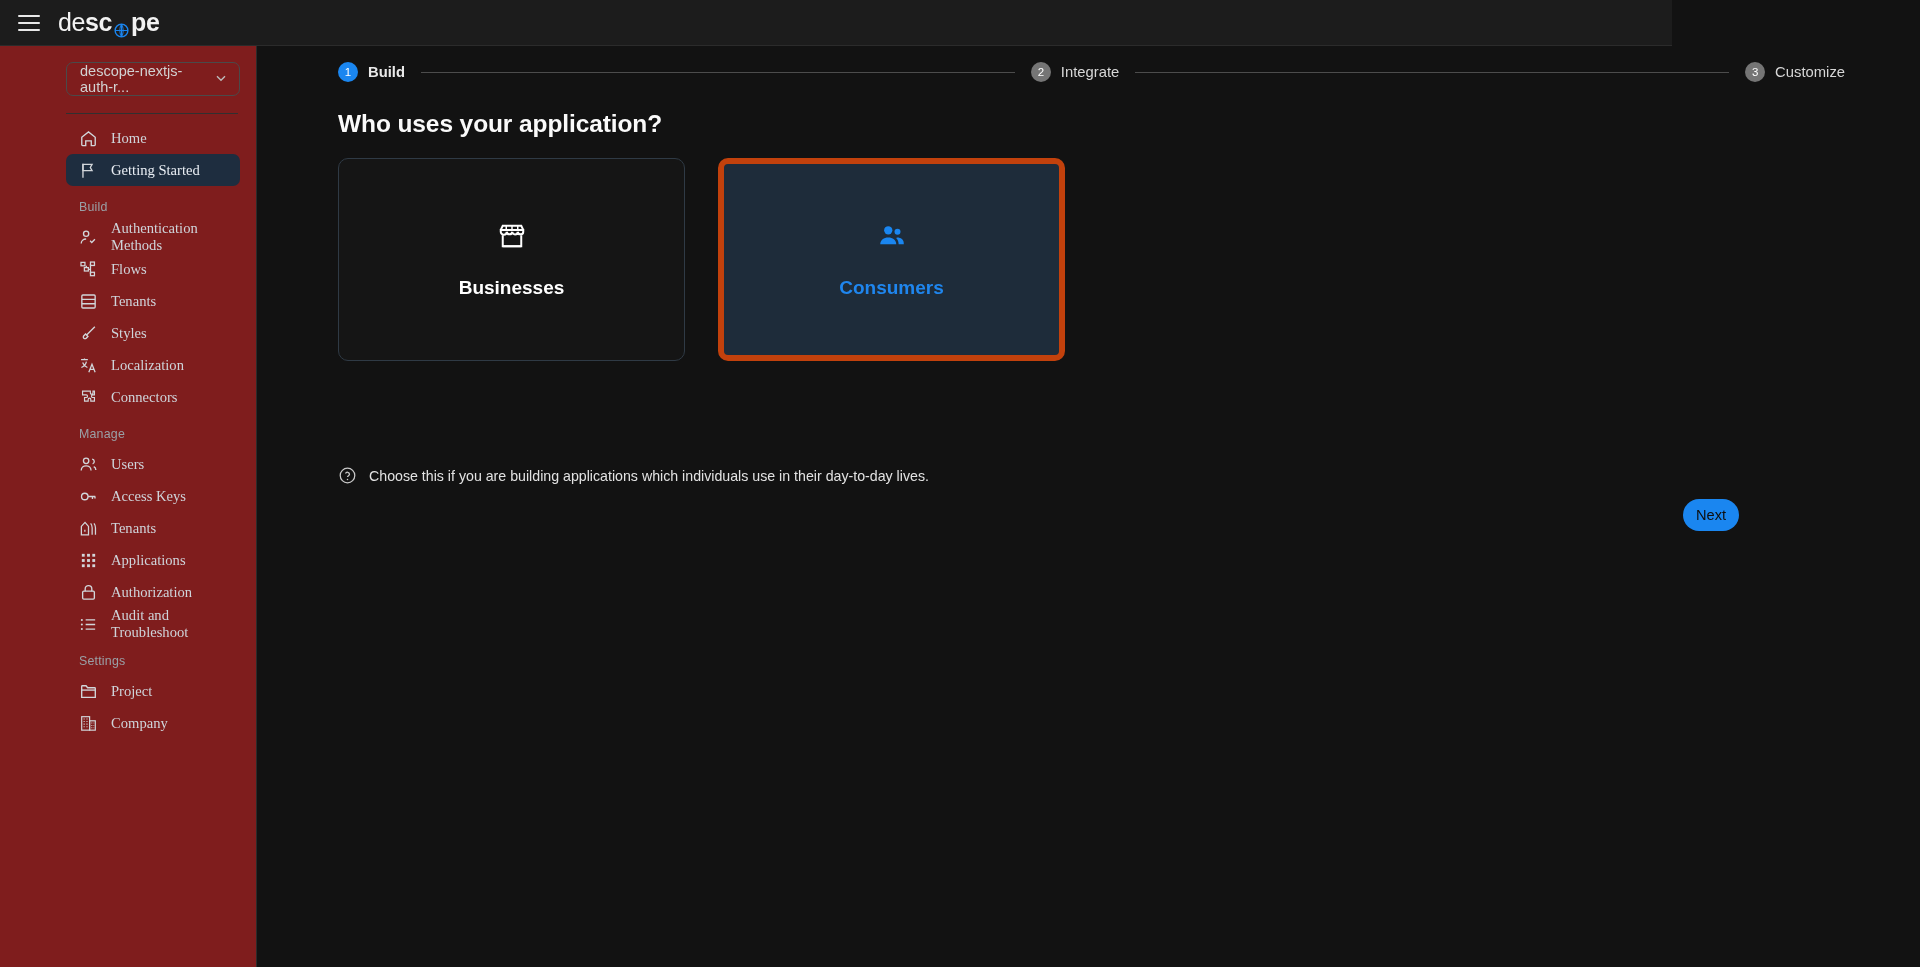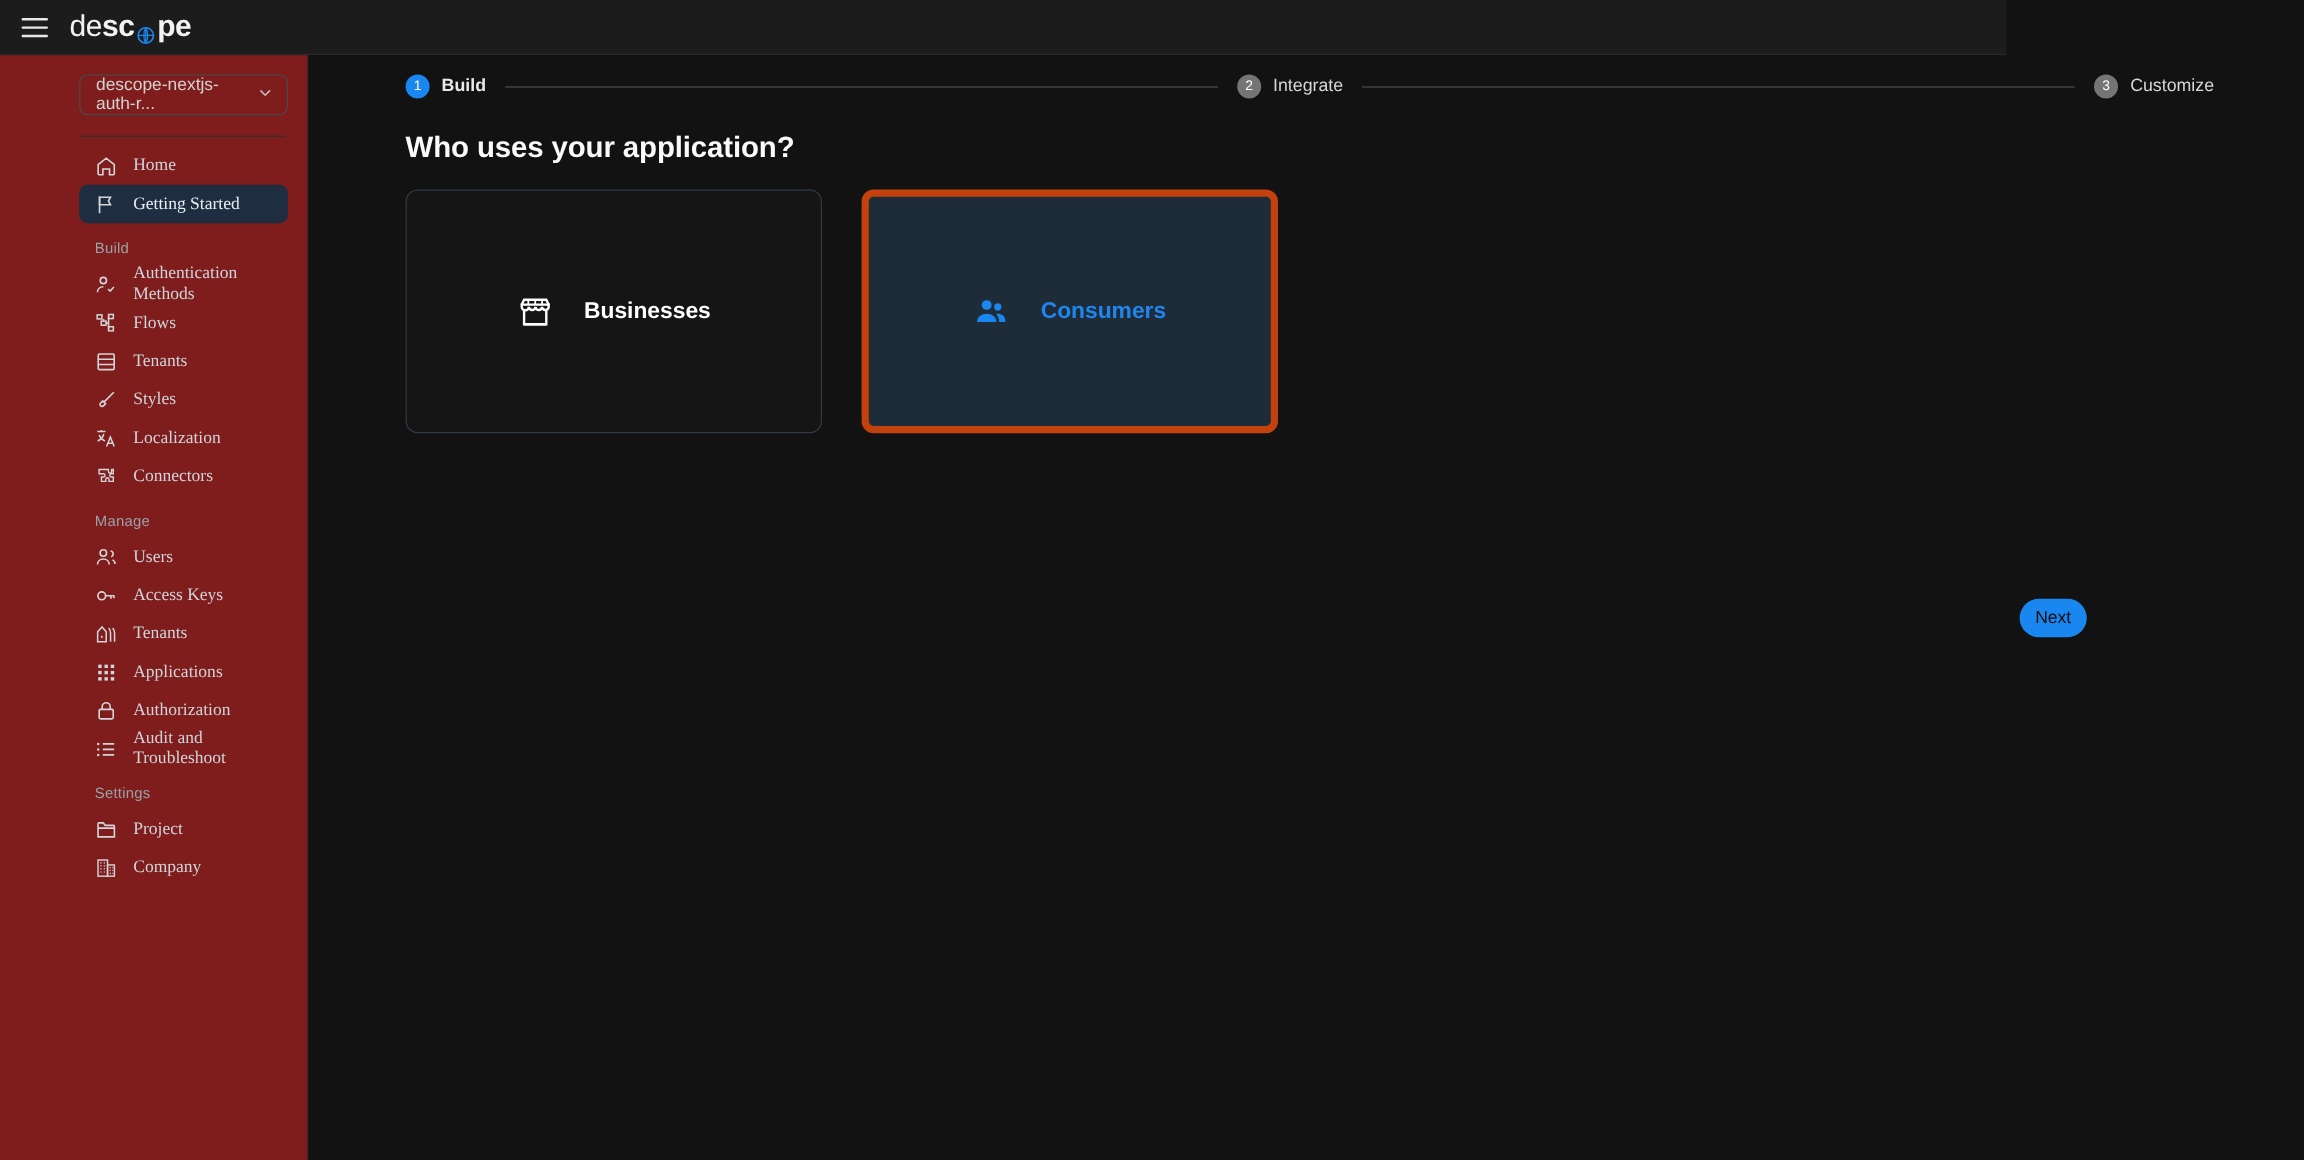--- a/index.html
+++ b/index.html
@@ -107,21 +107,21 @@
 
   .page-title {
     position: absolute; top: 64px; left: 81px;
     font-size: 24.5px; font-weight: 700; color: #fafafa; letter-spacing: -0.1px;
   }
 
   .cards { position: absolute; top: 112px; left: 81px; display: flex; gap: 33px; }
   .card {
     width: 347px; height: 203px; border-radius: 10px;
     border: 1px solid #2f3a45; background: #151515;
-    display: flex; flex-direction: row; align-items: center; justify-content: center;
+    display: flex; flex-direction: column; align-items: center; justify-content: center;
     gap: 26px; cursor: pointer;
   }
   .card .cicon { width: 30px; height: 30px; color: #ffffff; }
   .card .clabel { font-size: 19px; font-weight: 600; color: #ffffff; }
   .card.selected { border: 6px solid #c2410c; background: #1e2c3a; }
   .card.selected .cicon { color: #1a86f0; }
   .card.selected .clabel { color: #1f86ee; }
 
   .hint {
     position: absolute; top: 420px; left: 81px;
@@ -383,15 +383,25 @@
           <circle cx="9" cy="7.4" r="3.3"></circle>
           <circle cx="16.4" cy="8.6" r="2.4"></circle>
           <path d="M2.6 18.6c0-3.3 2.9-5.4 6.4-5.4s6.4 2.1 6.4 5.4z"></path>
           <path d="M16.2 13.2c2.9 0 5.2 1.7 5.2 4.4v1h-4.1c0-2-.7-3.8-2-5.1a6 6 0 0 1 .9-.3z"></path>
         </svg>
       </span>
       <span class="clabel">Consumers</span>
     </div>
   </div>
 
+  <div class="hint">
+    <span class="qic">
+      <svg viewBox="0 0 24 24" width="19" height="19" fill="none" stroke="currentColor" stroke-width="1.6">
+        <circle cx="12" cy="12" r="9.2"></circle>
+        <path d="M9.5 9.5a2.6 2.6 0 0 1 5 .8c0 1.7-2.5 2.1-2.5 3.7"></path>
+        <circle cx="12" cy="17.2" r=".95" fill="currentColor" stroke="none"></circle>
+      </svg>
+    </span>
+    <span>Choose this if you are building applications which individuals use in their day-to-day lives.</span>
+  </div>
 
   <button class="next-btn">Next</button>
 </div>
 
 </body></html>

